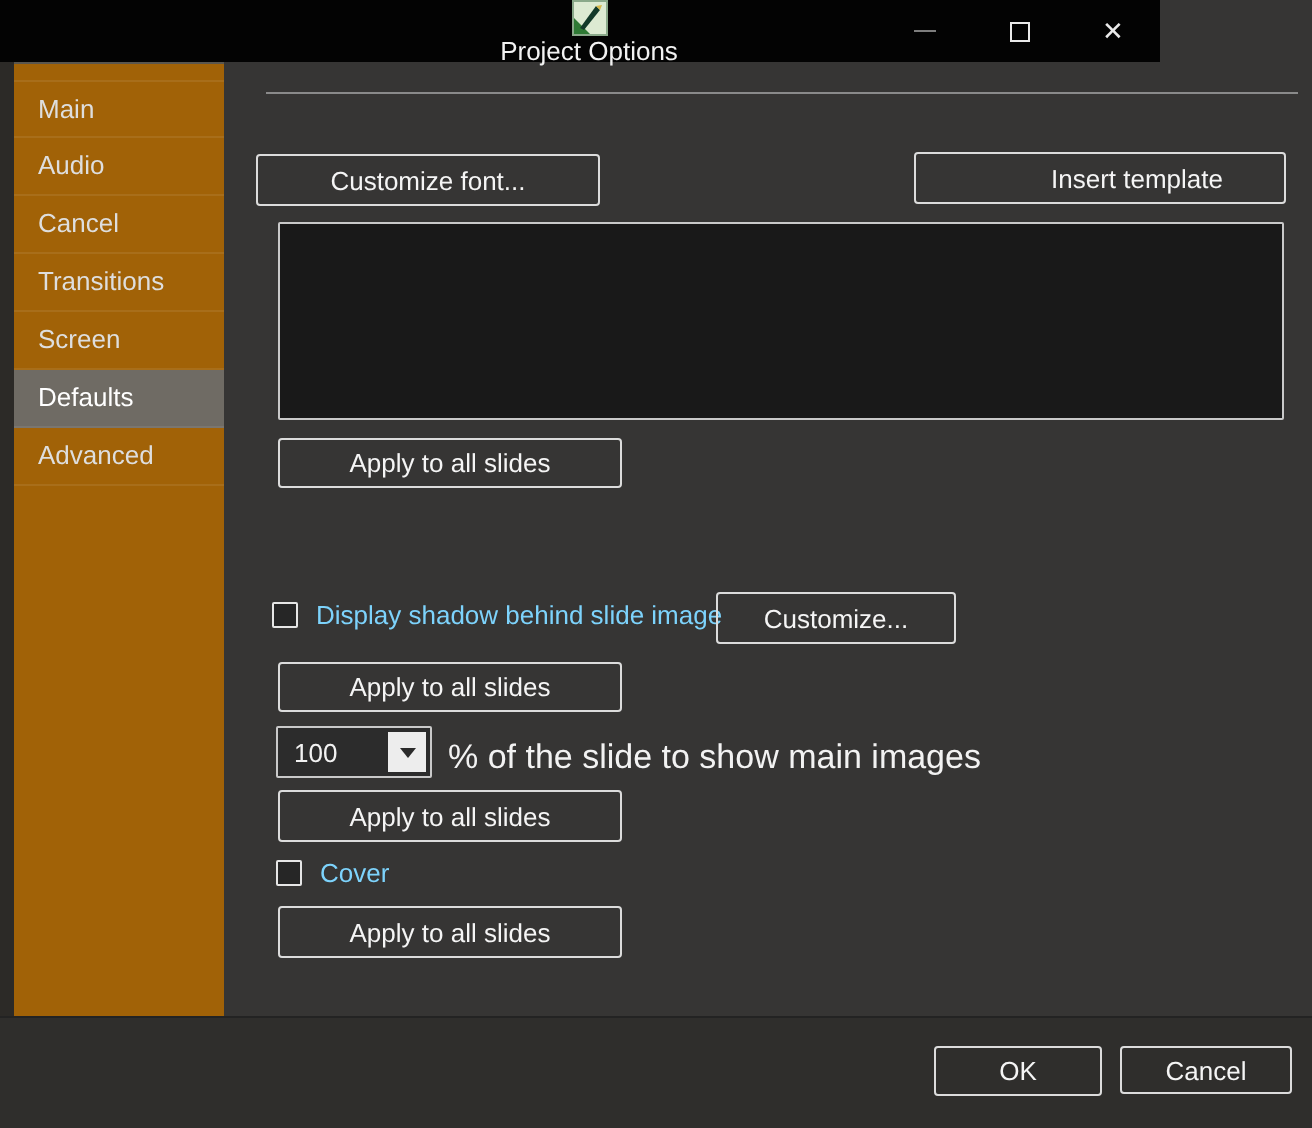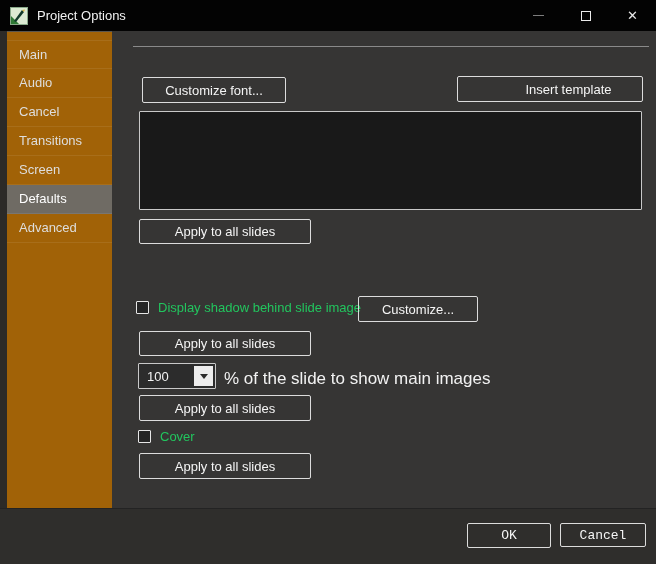--- a/index.html
+++ b/index.html
@@ -7,22 +7,22 @@
     position:relative;width:656px;height:564px;overflow:hidden;
     background:#363534;
     font-family:"Liberation Sans","DejaVu Sans",sans-serif;
     -webkit-font-smoothing:antialiased;
     box-sizing:border-box;
   }
   .window *{box-sizing:border-box;}
 
   
   .titlebar{
-    position:absolute;left:0;top:0;width:656px;height:31px;
-    background:#030303;display:flex;align-items:center;
+    position:absolute;left:0;top:0;width:580px;height:31px;
+    background:#030303;display:flex;align-items:center;flex-direction:column;
   }
   .app-icon{width:18px;height:18px;margin-left:10px;flex:0 0 auto;}
   .title-text{margin-left:9px;font-size:13px;color:#f2f2f2;}
   .win-controls{position:absolute;right:0;top:0;height:31px;display:flex;}
   .win-btn{width:47px;height:31px;display:flex;align-items:center;justify-content:center;}
   .min-glyph{width:11px;height:1px;background:#7d7d7d;}
   .max-glyph{width:10px;height:10px;border:1px solid #eaeaea;}
   .close-glyph{color:#eaeaea;font-size:13px;line-height:13px;}
 
   
@@ -62,41 +62,41 @@
     position:absolute;left:27px;top:80px;width:503px;height:99px;
     background:#191919;border:1px solid #c9c9c9;border-radius:1px;
     color:#f0f0f0;font-size:13px;resize:none;outline:none;padding:4px 6px;
     font-family:inherit;
   }
   .check-row{position:absolute;display:flex;align-items:center;}
   .checkbox{
     width:13px;height:13px;background:#262626;
     border:1px solid #e6e6e6;border-radius:1px;flex:0 0 auto;
   }
-  .check-label{margin-left:9px;font-size:13px;color:#22c55e;white-space:nowrap;}
+  .check-label{margin-left:9px;font-size:13px;color:#7dd3fc;white-space:nowrap;}
 
   .dropdown{
     position:absolute;left:26px;top:332px;width:78px;height:26px;
     background:#2c2c2c;border:1px solid #c9c9c9;border-radius:1px;
   }
   .dropdown .value{position:absolute;left:8px;top:5px;font-size:13px;color:#f2f2f2;}
   .dropdown .arrow-btn{
     position:absolute;right:2px;top:2px;bottom:2px;width:19px;
     background:#ededed;display:flex;align-items:center;justify-content:center;
   }
   .arrow-down{
     width:0;height:0;border-left:4px solid transparent;border-right:4px solid transparent;
     border-top:5px solid #2b2b2b;
   }
   .inline-label{position:absolute;font-size:17px;color:#f2f2f2;white-space:nowrap;}
 
   
   .bottombar{
     position:absolute;left:0;top:508px;width:656px;height:56px;
-    background:#2f2e2c;border-top:1px solid #232323;font-family:Liberation Mono, monospace;
+    background:#2f2e2c;border-top:1px solid #232323;
   }
 </style>
 </head>
 <body>
 
 <div class="window">
 
   <div class="titlebar">
     <svg class="app-icon" viewBox="0 0 18 18">
       <rect x="0.5" y="0.5" width="17" height="17" fill="#dcead2" stroke="#8aa98a"></rect>
@@ -128,21 +128,21 @@
     <div class="side-item selected">Defaults</div>
     <div class="side-item">Advanced</div>
   </div>
 
   <div class="content">
 
     <div class="section-header" style="top:13px;">
       <span class="hline"></span>
     </div>
 
-    <button class="btn" style="left:30px;top:46px;width:144px;height:26px;">Customize font...</button>
+    <button class="btn" style="left:16px;top:46px;width:172px;height:26px;">Customize font...</button>
 
     <button class="btn" style="left:345px;top:45px;width:186px;height:26px;padding-left:43px;">Insert template</button>
 
     <textarea class="comment-box" style=""></textarea>
 
     <button class="btn" style="left:27px;top:188px;width:172px;height:25px;">Apply to all slides</button>
 
 
     <div class="check-row" style="left:24px;top:268px;height:16px;">
       <span class="checkbox"></span>

